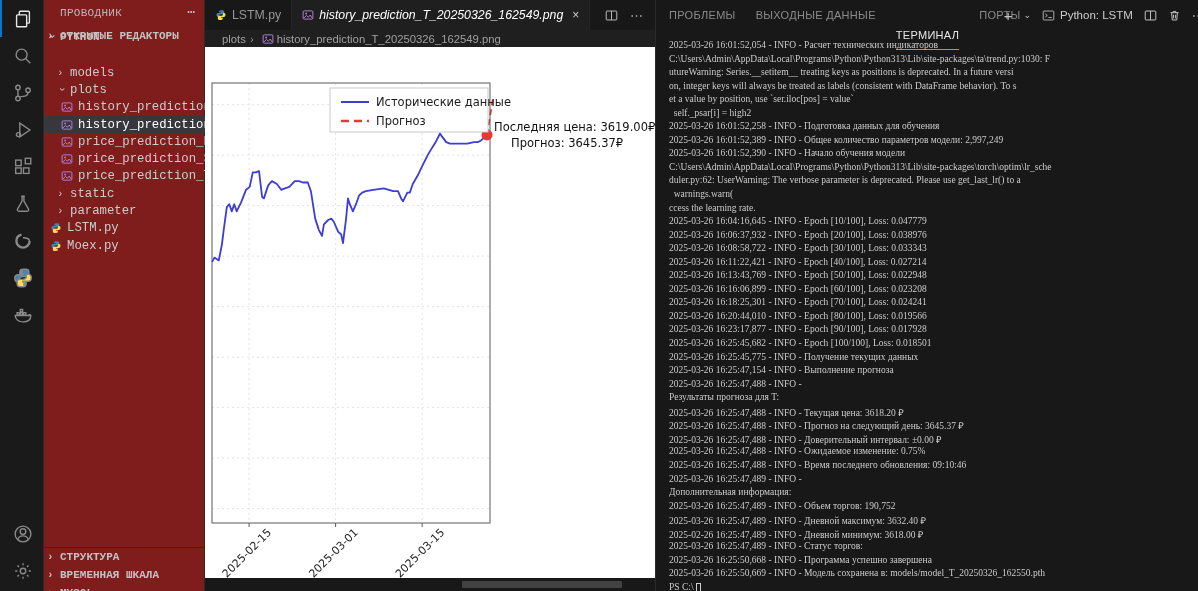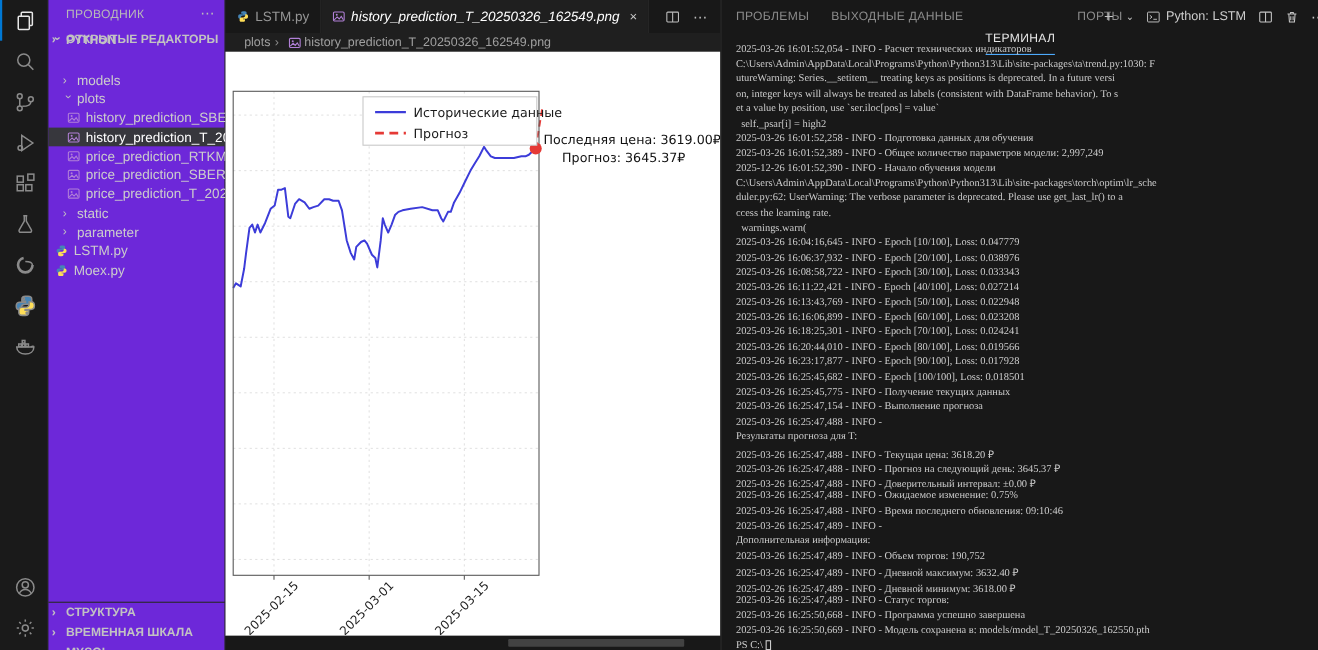--- a/index.html
+++ b/index.html
@@ -9,21 +9,21 @@
 
   
   #activitybar { left:0; top:0; width:44px; height:591px; background:#1a1a1a; border-right:1px solid #2a2a2a; }
   .ab-item { width:44px; height:37px; display:flex; align-items:center; justify-content:center;
              color:#8a8a8a; cursor:pointer; border-left:2px solid transparent; }
   .ab-item svg { width:22px; height:22px; stroke:currentColor; fill:none; stroke-width:1.5; }
   .ab-item.active { color:#e7e7e7; border-left:2px solid #0078d4; }
   .ab-bottom { position:absolute; left:0; bottom:2px; width:44px; }
 
   
-  #sidebar { left:44px; top:0; width:161px; height:591px; background:#6d28d9; border-right:1px solid #2a2a2a; }
+  #sidebar { left:44px; top:0; width:161px; height:591px; background:#7f1d1d; border-right:1px solid #2a2a2a;font-family:Liberation Mono, monospace; }
   .sb-header { position:absolute; left:0; top:0; width:161px; height:26px; display:flex; align-items:center; }
   .sb-title { margin-left:16px; font-size:11px; color:#b8b8b8; letter-spacing:.3px; }
   .sb-more { position:absolute; right:10px; top:4px; color:#bbbbbb; font-size:13px; cursor:pointer; }
   .sb-sect { position:absolute; left:0; width:161px; height:18px; display:flex; align-items:center;
              font-size:11px; font-weight:700; color:#c2c2c2; cursor:pointer; }
   .sb-sect .chev, .row .chev { width:10px; margin-left:3px; margin-right:3px; font-size:11px; color:#c2c2c2;
              display:inline-block; transform-origin:45% 55%; }
   .chev.open { transform:rotate(90deg); }
   #tree { position:absolute; left:0; top:64px; width:161px; }
   .row { height:17.3px; display:flex; align-items:center; font-size:12.3px; color:#cccccc;
@@ -376,25 +376,25 @@
   </div>
   <div id="term">
       <div class="tline">2025-03-26 16:01:52,054 - INFO - Расчет технических индикаторов</div>
       <div class="tline">C:\Users\Admin\AppData\Local\Programs\Python\Python313\Lib\site-packages\ta\trend.py:1030: F</div>
       <div class="tline">utureWarning: Series.__setitem__ treating keys as positions is deprecated. In a future versi</div>
       <div class="tline">on, integer keys will always be treated as labels (consistent with DataFrame behavior). To s</div>
       <div class="tline">et a value by position, use `ser.iloc[pos] = value`</div>
       <div class="tline">  self._psar[i] = high2</div>
       <div class="tline">2025-03-26 16:01:52,258 - INFO - Подготовка данных для обучения</div>
       <div class="tline">2025-03-26 16:01:52,389 - INFO - Общее количество параметров модели: 2,997,249</div>
-      <div class="tline">2025-12-26 16:01:52,390 - INFO - Начало обучения модели</div>
+      <div class="tline">2025-03-26 16:01:52,390 - INFO - Начало обучения модели</div>
       <div class="tline">C:\Users\Admin\AppData\Local\Programs\Python\Python313\Lib\site-packages\torch\optim\lr_sche</div>
       <div class="tline">duler.py:62: UserWarning: The verbose parameter is deprecated. Please use get_last_lr() to a</div>
+      <div class="tline">  warnings.warn(</div>
       <div class="tline">ccess the learning rate.</div>
-      <div class="tline">  warnings.warn(</div>
       <div class="tline">2025-03-26 16:04:16,645 - INFO - Epoch [10/100], Loss: 0.047779</div>
       <div class="tline">2025-03-26 16:06:37,932 - INFO - Epoch [20/100], Loss: 0.038976</div>
       <div class="tline">2025-03-26 16:08:58,722 - INFO - Epoch [30/100], Loss: 0.033343</div>
       <div class="tline">2025-03-26 16:11:22,421 - INFO - Epoch [40/100], Loss: 0.027214</div>
       <div class="tline">2025-03-26 16:13:43,769 - INFO - Epoch [50/100], Loss: 0.022948</div>
       <div class="tline">2025-03-26 16:16:06,899 - INFO - Epoch [60/100], Loss: 0.023208</div>
       <div class="tline">2025-03-26 16:18:25,301 - INFO - Epoch [70/100], Loss: 0.024241</div>
       <div class="tline">2025-03-26 16:20:44,010 - INFO - Epoch [80/100], Loss: 0.019566</div>
       <div class="tline">2025-03-26 16:23:17,877 - INFO - Epoch [90/100], Loss: 0.017928</div>
       <div class="tline">2025-03-26 16:25:45,682 - INFO - Epoch [100/100], Loss: 0.018501</div>

